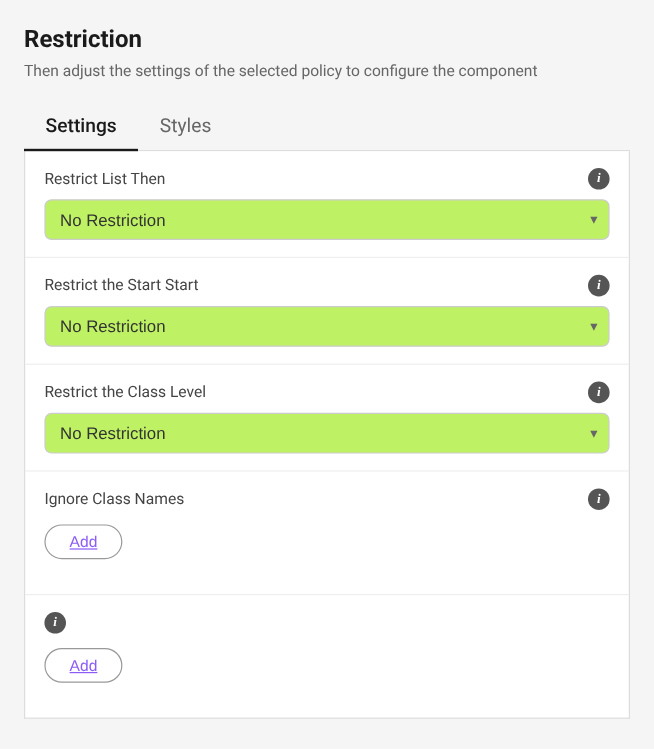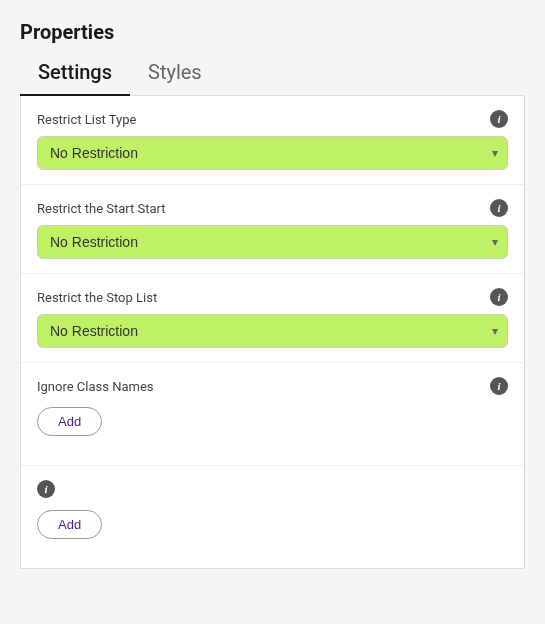--- a/index.html
+++ b/index.html
@@ -36,21 +36,21 @@
     }
 
     .tabs-bar {
       display: flex;
       border-bottom: 1px solid #ddd;
       margin-bottom: 0;
     }
 
     .tab {
       padding: 8px 18px 10px 18px;
-      font-size: 20px;
+      font-size: 16px;
       cursor: pointer;
       color: #666;
       border-bottom: 2px solid transparent;
       margin-bottom: -1px;
     }
 
     .tab.active {
       color: #1a1a1a;
       border-bottom: 2px solid #1a1a1a;
       font-weight: 500;
@@ -131,54 +131,56 @@
     }
 
     .add-button {
       display: inline-flex;
       align-items: flex-end;
       padding: 6px 20px;
       border: 1.5px solid #999;
       border-radius: 20px;
       background: #fff;
       font-size: 13px;
-      color: #4c1d95;
+      color: #8b5cf6;
       cursor: pointer;
       font-weight: 500;
+      text-decoration: underline;
     }
 
     .tags-area {
       min-height: 48px;
       display: flex;
       align-items: flex-start;
       flex-wrap: wrap;
       gap: 6px;
       padding-top: 4px;
     }
   </style>
 </head>
 <body>
 
 <div class="container">
-  <h1 class="page-title">Properties</h1>
+  <h1 class="page-title">Restriction</h1>
+  <p class="page-subtitle">Then adjust the settings of the selected policy to configure the component</p>
 
   <div class="tabs-bar">
     <div class="tab active">
       <span>Settings</span>
     </div>
     <div class="tab">
       <span>Styles</span>
     </div>
   </div>
 
   <div class="settings-content">
 
     <div class="field-row">
       <div class="field-label-row">
-        <span class="field-label">Restrict List Type</span>
+        <span class="field-label">Restrict List Then</span>
         <div class="info-icon">
           <span>i</span>
         </div>
       </div>
       <div class="select-wrapper">
         <select class="select-field">
           <option>No Restriction</option>
         </select>
         <span class="chevron-icon">▾</span>
       </div>
@@ -194,21 +196,21 @@
       <div class="select-wrapper">
         <select class="select-field">
           <option>No Restriction</option>
         </select>
         <span class="chevron-icon">▾</span>
       </div>
     </div>
 
     <div class="field-row">
       <div class="field-label-row">
-        <span class="field-label">Restrict the Stop List</span>
+        <span class="field-label">Restrict the Class Level</span>
         <div class="info-icon">
           <span>i</span>
         </div>
       </div>
       <div class="select-wrapper">
         <select class="select-field">
           <option>No Restriction</option>
         </select>
         <span class="chevron-icon">▾</span>
       </div>

